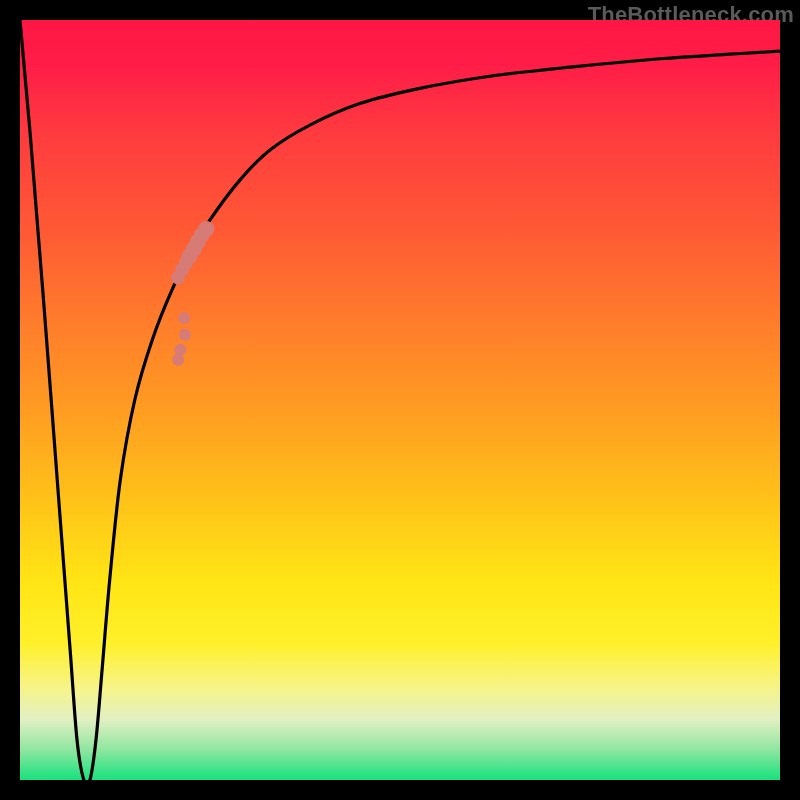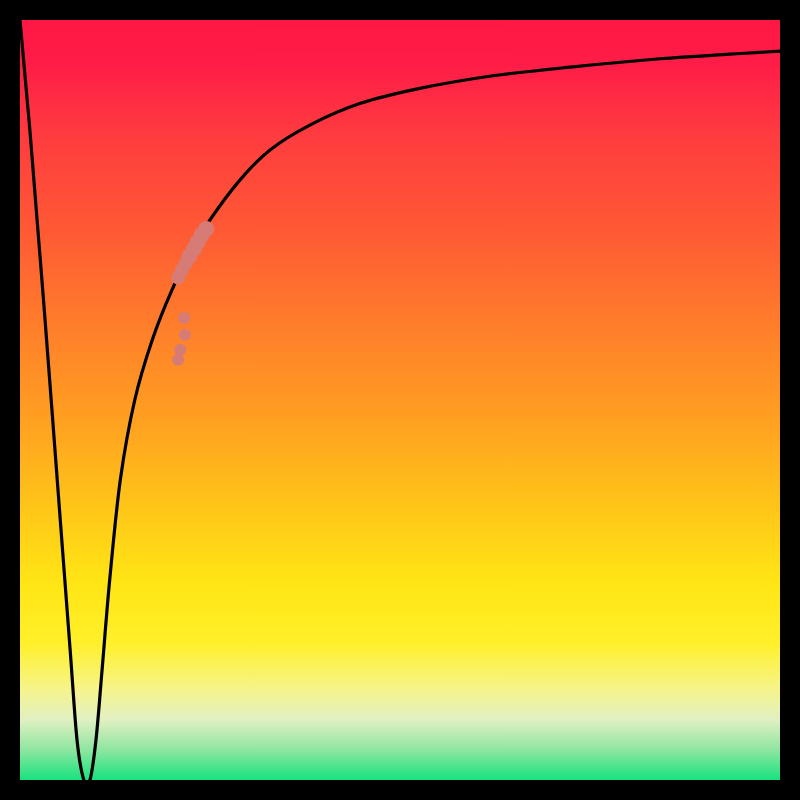--- a/index.html
+++ b/index.html
@@ -58,20 +58,21 @@
     top: 0;
     width: 760px;
     height: 760px;
   }
 </style>
 </head>
 <body>
 
 <div class="frame">
 
+  <div class="watermark">TheBottleneck.com</div>
 
   <div class="plot-area">
     <svg class="curve" id="curve-svg" viewBox="0 0 760 760" preserveAspectRatio="none">
       <path id="curve-path" fill="none" stroke="#000" stroke-width="3.2" stroke-linejoin="round" stroke-linecap="round" d="M 0.00 0.00 C 1.65 18.37, 5.83 61.81, 9.88 110.20 C 13.93 158.59, 19.25 225.34, 24.32 290.32 C 29.39 355.30, 35.97 443.46, 40.28 500.08 C 44.59 556.70, 47.37 593.43, 50.16 630.04 C 52.95 666.65, 54.72 698.06, 57.00 719.72 C 59.28 741.38, 61.69 753.29, 63.84 760.00 C 65.99 766.71, 67.89 766.71, 69.92 760.00 C 71.95 753.29, 73.97 738.09, 76.00 719.72 C 78.03 701.35, 79.80 676.40, 82.08 649.80 C 84.36 623.20, 86.64 591.79, 89.68 560.12 C 92.72 528.45, 96.14 489.82, 100.32 459.80 C 104.50 429.78, 109.44 403.31, 114.76 380.00 C 120.08 356.69, 126.03 338.33, 132.24 319.96 C 138.45 301.59, 145.41 284.75, 152.00 269.80 C 158.59 254.85, 165.43 241.93, 171.76 230.28 C 178.09 218.63, 182.02 211.53, 190.00 199.88 C 197.98 188.23, 209.63 172.01, 219.64 160.36 C 229.65 148.71, 238.26 139.21, 250.04 129.96 C 261.82 120.71, 275.37 112.61, 290.32 104.88 C 305.27 97.15, 321.48 89.68, 339.72 83.60 C 357.96 77.52, 378.10 72.96, 399.76 68.40 C 421.42 63.84, 444.60 59.79, 469.68 56.24 C 494.76 52.69, 521.87 50.03, 550.24 47.12 C 578.61 44.21, 613.32 40.91, 639.92 38.76 C 666.52 36.61, 689.83 35.47, 709.84 34.20 C 729.85 32.93, 751.64 31.67, 760.00 31.16"></path>
       <g id="dots-group">
           <circle cx="158.08" cy="257.64" r="7" fill="#d67b75"></circle>
           <circle cx="161.88" cy="250.04" r="7" fill="#d67b75"></circle>
           <circle cx="165.68" cy="243.20" r="7" fill="#d67b75"></circle>
           <circle cx="169.48" cy="236.36" r="8" fill="#d67b75"></circle>
           <circle cx="174.04" cy="228.76" r="8" fill="#d67b75"></circle>

